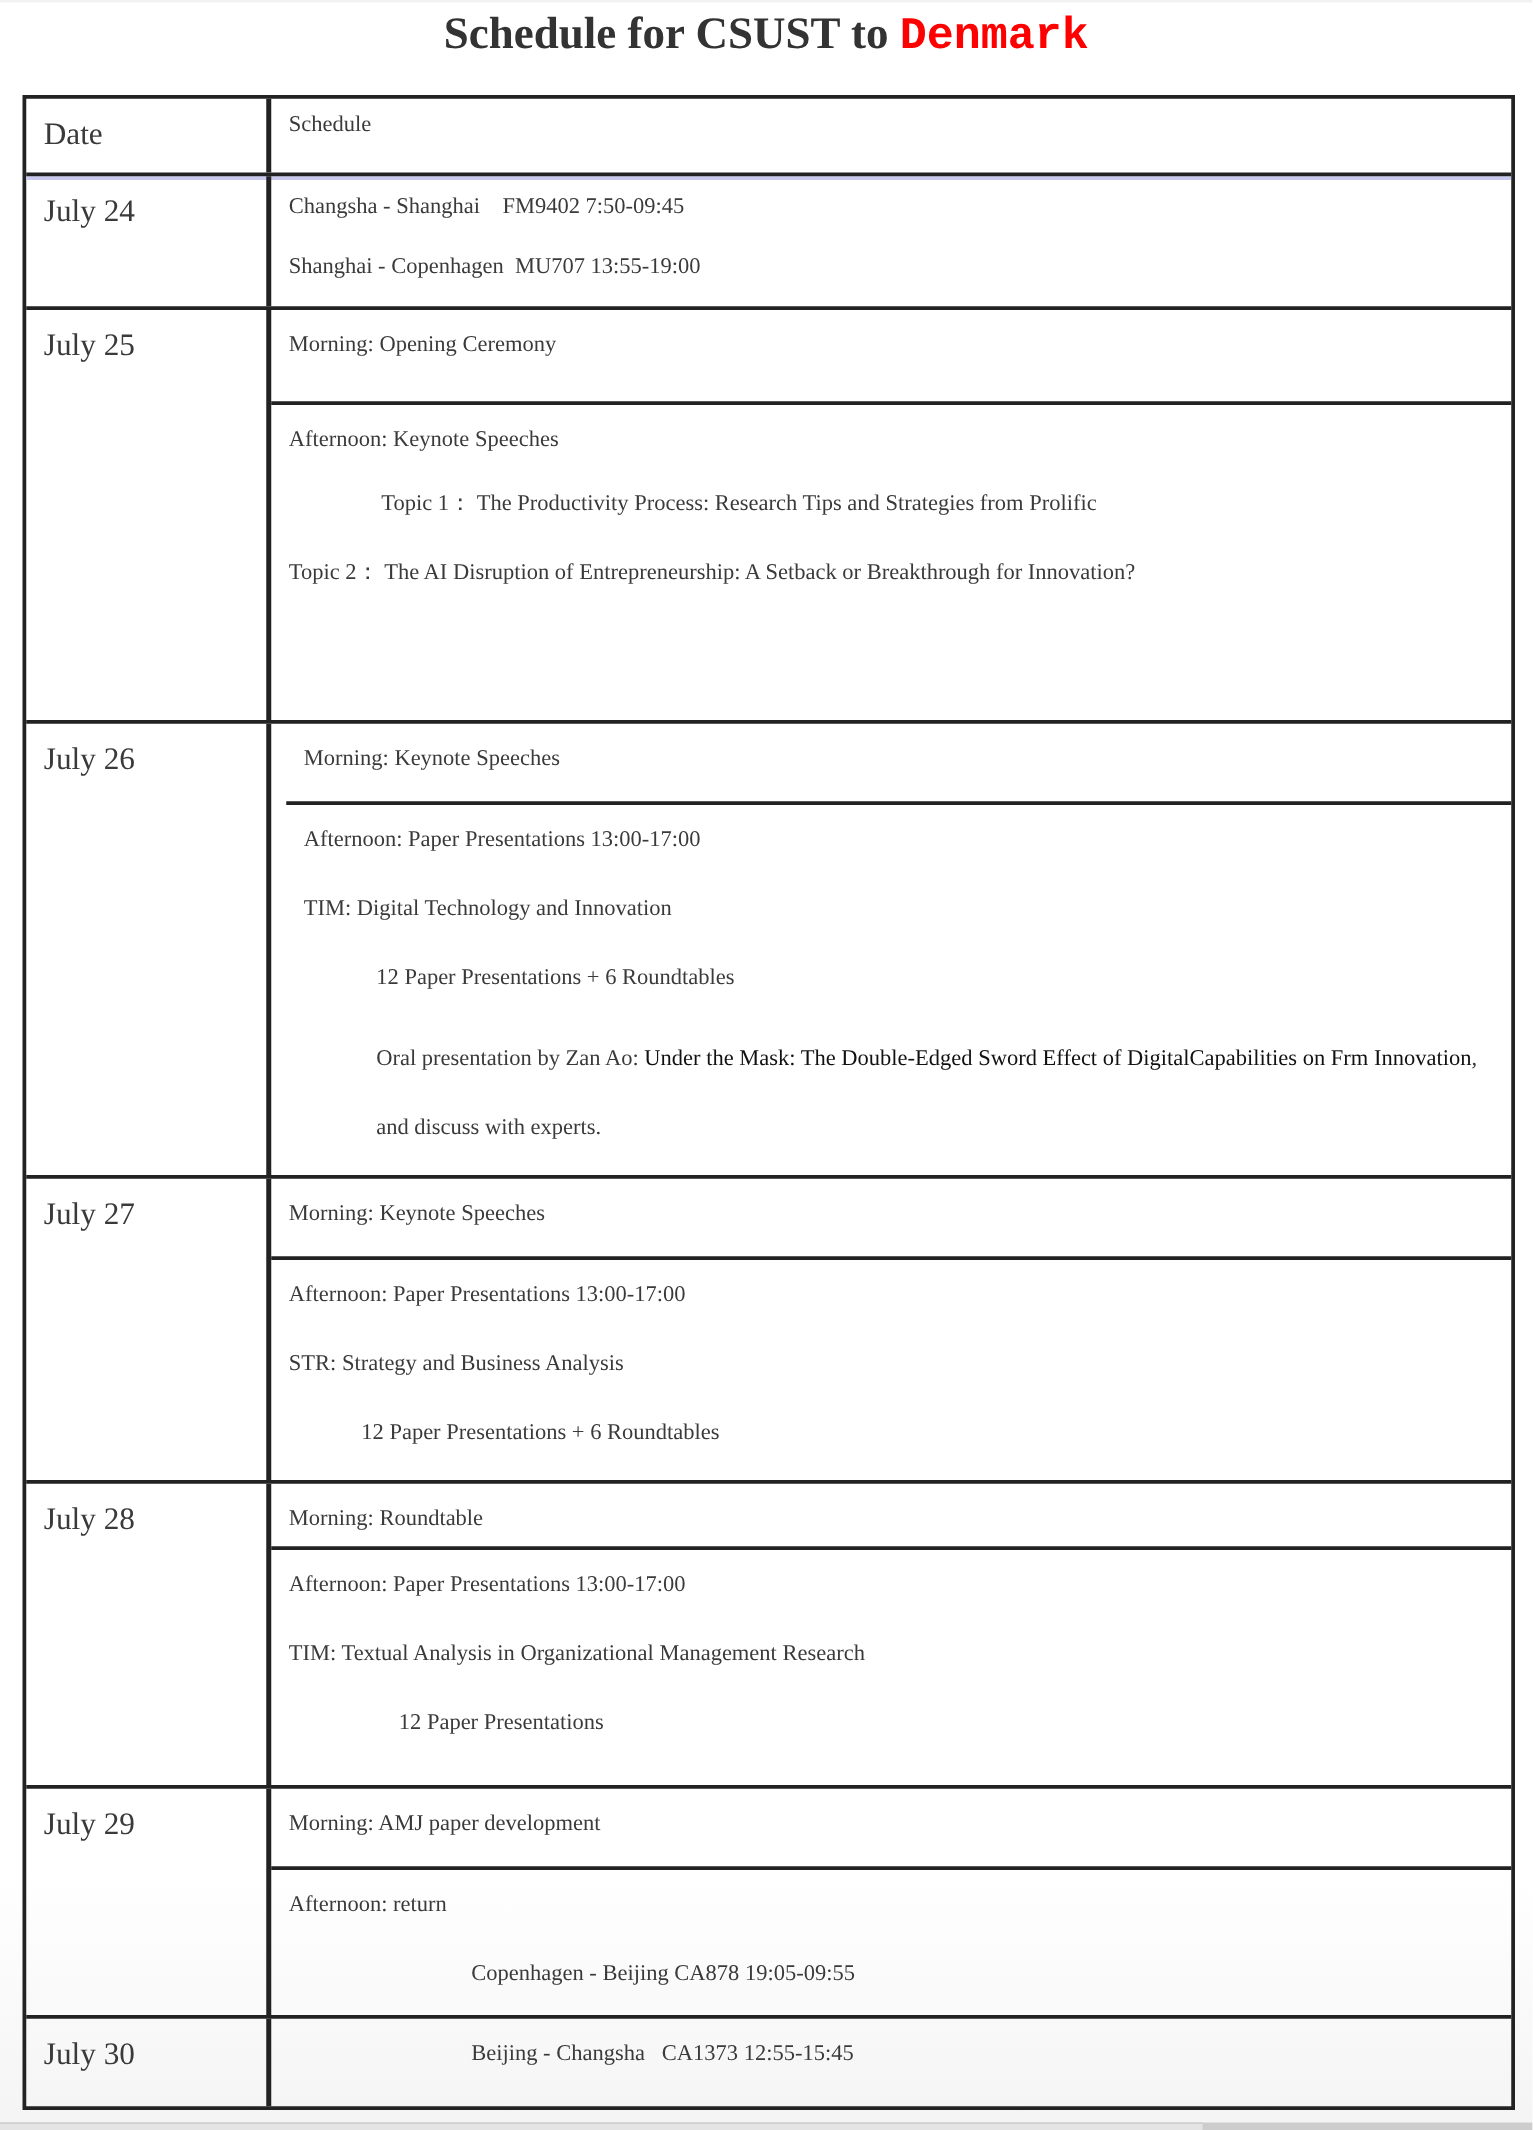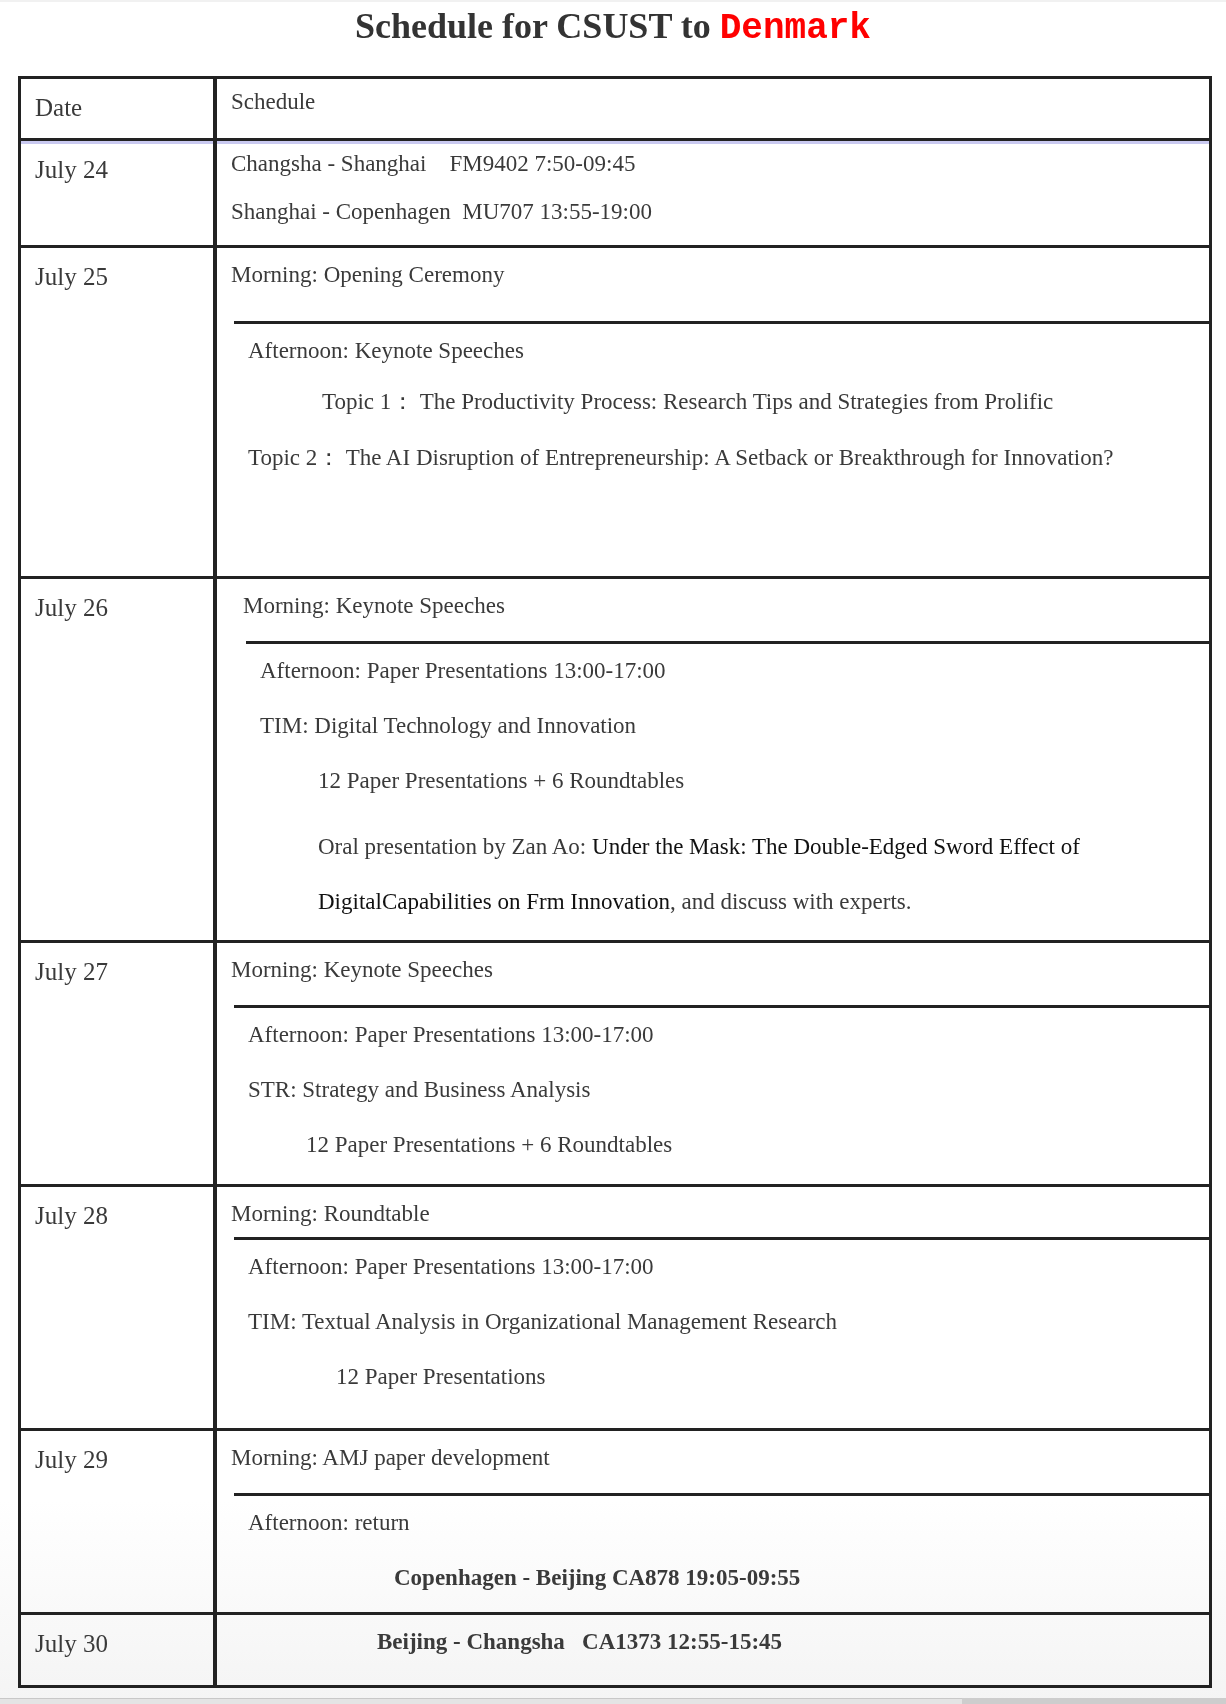--- a/index.html
+++ b/index.html
@@ -55,30 +55,30 @@
     line-height: 34px;
   }
   .sched-col {
     flex: 1 1 auto;
     display: flex;
     flex-direction: column;
   }
   .block {
     box-sizing: border-box;
     padding: 10px 12px 0 14px;
-    font-size: 23px;
+    font-size: 18px;
   }
-  .block + .block { border-top: 3px solid #222222; margin-left: 17px; }
+  .block + .block { border-top: 3px solid #222222; }
   .line { white-space: nowrap; height: 55px; line-height: 34px; }
   .line.tight { height: 48px; }
   .line.wrap { white-space: normal; height: auto; line-height: 40px; padding-bottom: 8px; }
   .ind1 { padding-left: 58px; }
   .ind2 { padding-left: 74px; }
   .ind3 { padding-left: 88px; }
-  .ind4 { padding-left: 146px; font-weight: bold; }
+  .ind4 { padding-left: 146px; }
   .paper-title { color: #111111; }
   .header .date-cell, .header .block { }
 
   .scrollbar {
     position: absolute; left: 0; top: 1698px; width: 1226px; height: 6px; background: #cdcdcd;
   }
   .scrollbar-thumb {
     position: absolute; left: 0; top: 1698px; width: 962px; height: 6px; background: #e4e4e4; border-top: 1px solid #c8c8c8; box-sizing: border-box;
   }
 </style>

